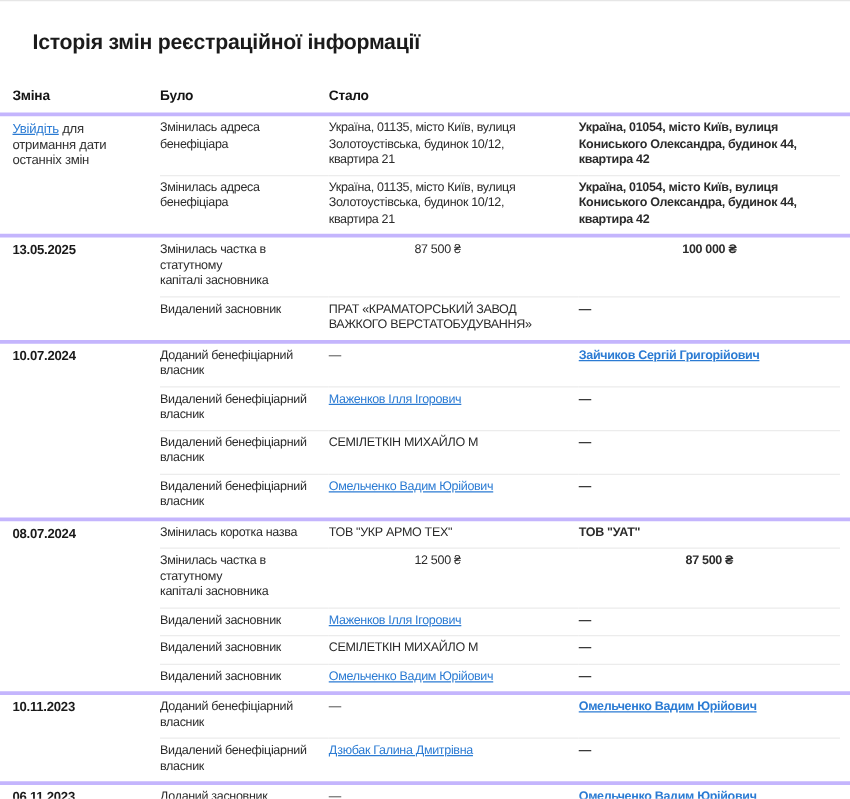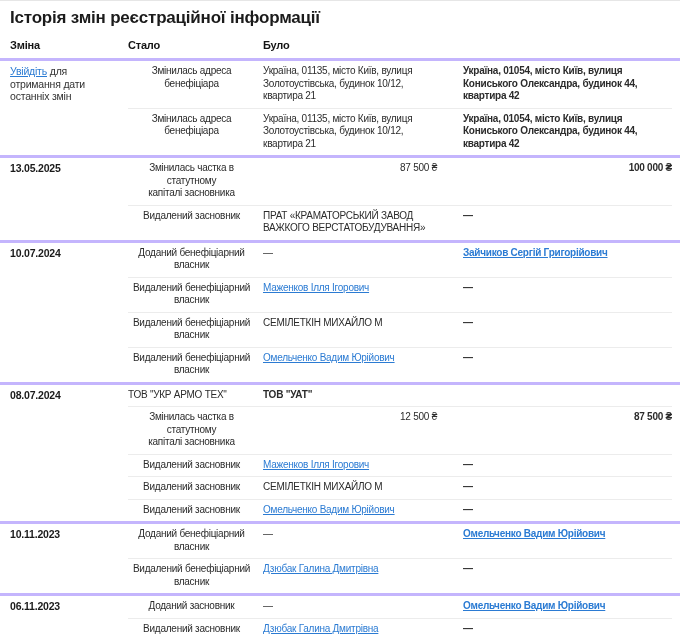--- a/index.html
+++ b/index.html
@@ -3,57 +3,57 @@
 <meta charset="utf-8">
 <style>
   html,body{margin:0;padding:0;}
   body{
     width:680px;height:639px;overflow:hidden;background:#fff;
     font-family:"Liberation Sans",sans-serif;color:#222;
     border-top:1px solid #e6e6e6;box-sizing:border-box;
   }
   .page{width:680px;}
   .title{
-    font-size:17px;font-weight:600;color:#1b1b1b;margin:0;
+    font-size:17px;font-weight:600;color:#1b1b1b;margin:16px;
     padding:7px 10px 6px 10px;letter-spacing:-0.2px;
   }
   .thead,.row{
     display:grid;
     grid-template-columns:118px 135px 200px 1fr;
     padding:0 8px 0 10px;
   }
   .hcell{
     font-size:11px;font-weight:700;color:#141414;
     padding:5px 8px 7px 0;letter-spacing:-0.2px;
   }
   .group{border-top:3px solid #c4b5fd;}
   .cell{
     font-size:10px;line-height:12.5px;letter-spacing:-0.25px;
     padding:4px 8px 5px 0;color:#2b2b2b;word-wrap:break-word;
   }
   .row.sub .cell:not(.c-date){border-top:1px solid #ececec;}
   .c-date{font-size:10.5px;font-weight:700;color:#1a1a1a;letter-spacing:-0.2px;}
   .c-date.note{font-weight:400;color:#333;}
-  .c-change{white-space:pre-line;text-align:center;}
+  .c-change{white-space:pre-line;}
   .c-was{padding-right:26px;}
   .c-became{padding-right:0;font-weight:bold;}
-  .amount{text-align:right;}
+  .amount{text-align:center;}
   .dash{color:#333;}
   a.lnk{color:#2b7bd3;text-decoration:underline;cursor:pointer;}
 </style>
 </head>
 <body>
 
 <div class="page">
   <h2 class="title">Історія змін реєстраційної інформації</h2>
 
   <div class="thead">
     <div class="hcell">Зміна</div>
+    <div class="hcell">Було</div>
     <div class="hcell">Стало</div>
-    <div class="hcell">Було</div>
   </div>
 
   <div id="table-body">
       <div class="group">
         <div class="row">
           <div class="cell c-date note"><a class="lnk" href="#">Увійдіть</a> для отримання дати останніх змін</div>
           <div class="cell c-change">Змінилась адреса бенефіціара</div>
           <div class="cell c-was"><span>Україна, 01135, місто Київ, вулиця Золотоустівська, будинок 10/12, квартира 21</span></div>
           <div class="cell c-became"><span>Україна, 01054, місто Київ, вулиця Кониського Олександра, будинок 44, квартира 42</span></div>
         </div>
@@ -104,20 +104,21 @@
           <div class="cell c-date"></div>
           <div class="cell c-change">Видалений бенефіціарний
 власник</div>
           <div class="cell c-was"><a class="lnk" href="#">Омельченко Вадим Юрійович</a></div>
           <div class="cell c-became dash"><span>—</span></div>
         </div>
       </div>
       <div class="group">
         <div class="row">
           <div class="cell c-date">08.07.2024</div>
+          <div class="cell c-change">Змінилась коротка назва</div>
           <div class="cell c-was"><span>ТОВ "УКР АРМО ТЕХ"</span></div>
           <div class="cell c-became"><span>ТОВ "УАТ"</span></div>
         </div>
         <div class="row sub">
           <div class="cell c-date"></div>
           <div class="cell c-change">Змінилась частка в статутному
 капіталі засновника</div>
           <div class="cell c-was amount"><span>12 500 ₴</span></div>
           <div class="cell c-became amount"><span>87 500 ₴</span></div>
         </div>

